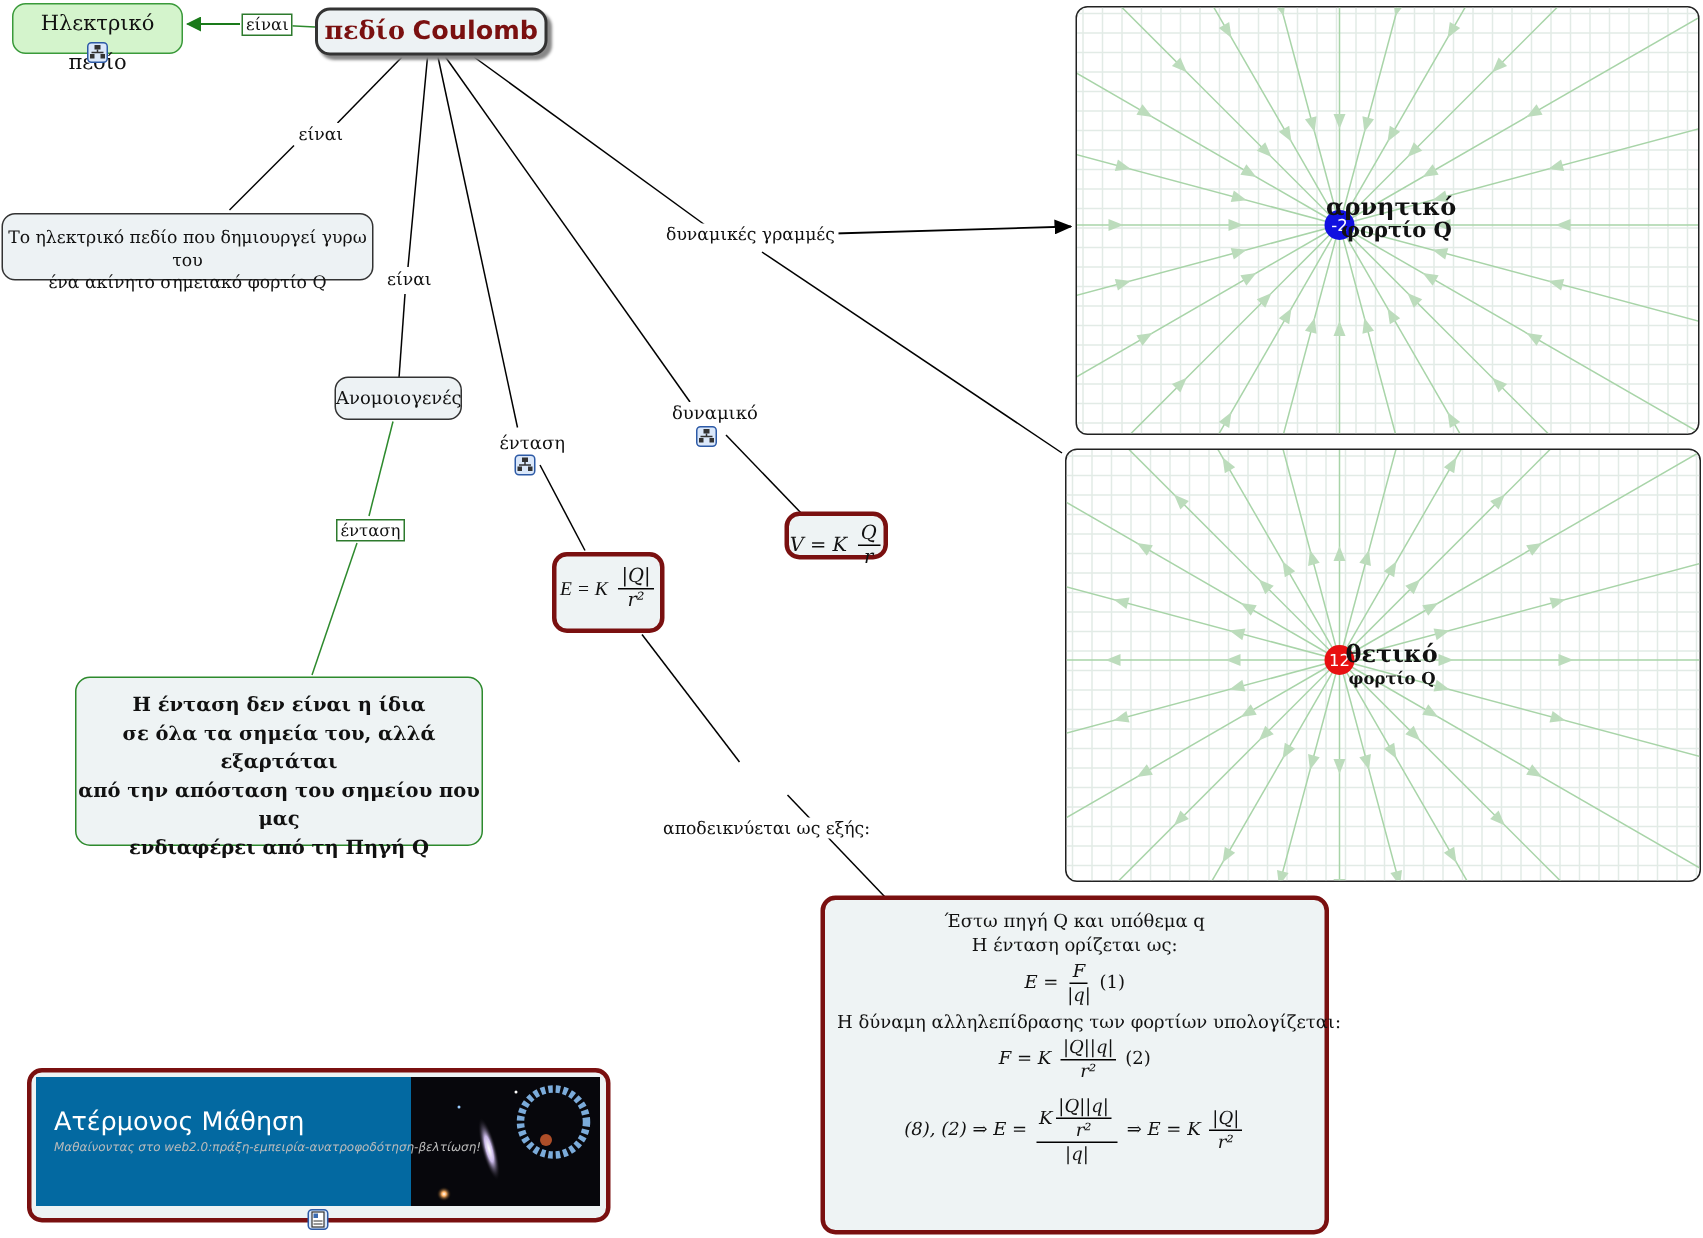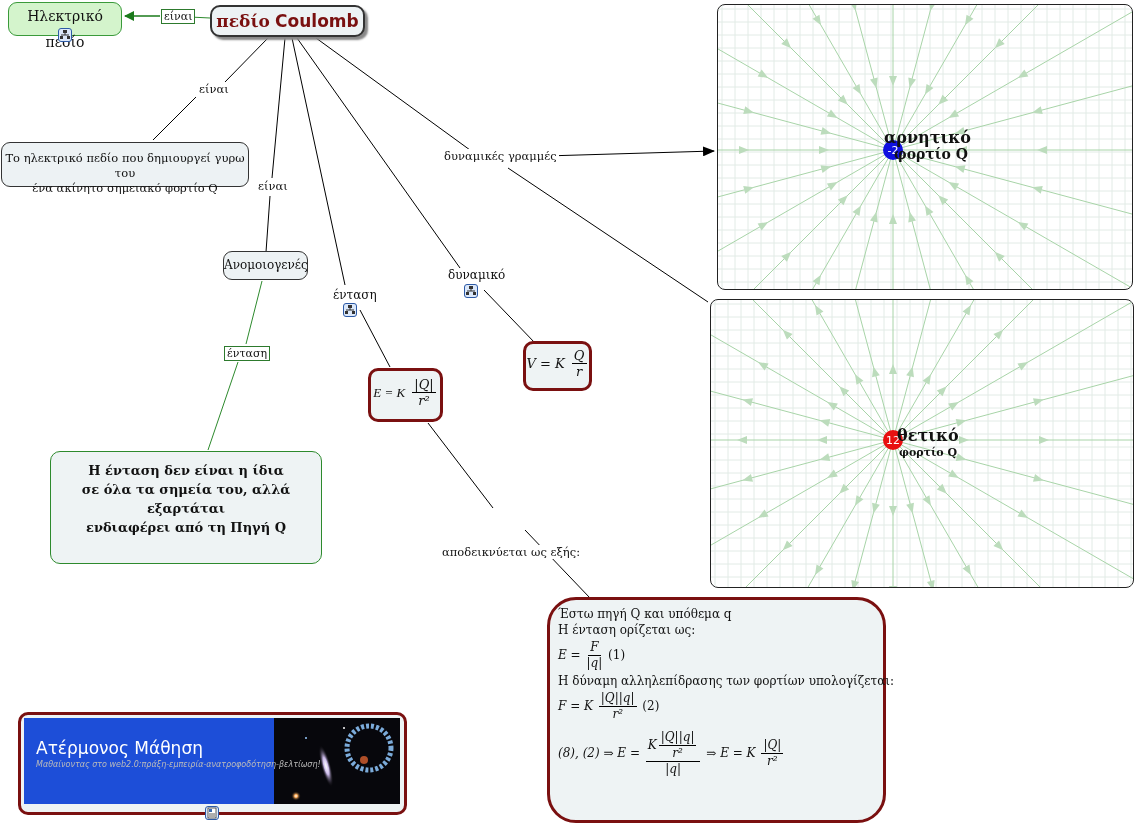--- a/index.html
+++ b/index.html
@@ -15,23 +15,23 @@
   .label-boxed{position:absolute;font-size:11px;white-space:nowrap;background:#fff;border:1px solid #2d7a2d;padding:0 2px;line-height:13px;}
   .icon-concept{position:absolute;width:14px;height:14px;border:1px solid #2d5aa6;border-radius:3px;background:#dbe8fa;box-sizing:border-box;}
   .icon-concept svg{display:block}
   .math{font-family:"DejaVu Serif","Liberation Serif",serif;font-style:italic;}
   .frac{display:inline-flex;flex-direction:column;align-items:center;vertical-align:middle;margin:0 2px;}
   .frac .num{border-bottom:1px solid #000;padding:0 2px;line-height:15px;}
   .frac .den{line-height:15px;}
   .up{font-style:normal;}
   .field{position:absolute;background:#fff;border:1.5px solid #222;border-radius:8px;overflow:hidden;}
   .field svg{position:absolute;left:0;top:0}
-  .proof{font-family:"DejaVu Serif","Liberation Serif",serif;font-size:12px;text-align:left;padding:4px 8px;line-height:1.0;border-radius:29px;}
+  .proof{font-family:"DejaVu Serif","Liberation Serif",serif;font-size:12px;text-align:center;padding:4px 8px;line-height:1.0;}
   .proof .row{margin:4px 0;white-space:nowrap;}
-  .banner{position:absolute;background:#1d4ed8;overflow:hidden;}
+  .banner{position:absolute;background:#0369a1;overflow:hidden;}
   .banner-title{position:absolute;left:12px;top:20px;color:#fff;font-family:"DejaVu Sans","Liberation Sans",sans-serif;font-size:17px;}
   .banner-sub{position:absolute;left:12px;top:42px;color:#bbb;font-family:"DejaVu Sans","Liberation Sans",sans-serif;font-size:8px;font-style:italic;white-space:nowrap;text-align:right;}
 </style>
 </head>
 <body>
 
 <svg id="links" viewBox="0 0 1135 825">
   <defs>
     <marker id="arrG" markerWidth="10" markerHeight="10" refX="9" refY="5" orient="auto" markerUnits="userSpaceOnUse">
       <path d="M0,0 L10,5 L0,10 z" fill="#1a7a1a"></path>
@@ -98,20 +98,21 @@
 
 <div class="node n-grey" style="left:223px;top:251px;width:85px;height:29px;">
   <div style="font-size:12px;line-height:26px;">Ανομοιογενές</div>
 </div>
 
 <div class="label-boxed" style="left:224px;top:346px;">ένταση</div>
 
 <div class="node n-greenbig" style="left:50px;top:451px;width:272px;height:113px;padding-top:9px;font-size:13px;font-weight:bold;line-height:19px;">
   <div>Η ένταση δεν είναι η ίδια</div>
   <div>σε όλα τα σημεία του, αλλά εξαρτάται</div>
+  <div>από την απόσταση του σημείου που μας</div>
   <div>ενδιαφέρει από τη Πηγή Q</div>
 </div>
 
 <div class="label" style="left:331px;top:288px;font-size:12px;">ένταση</div>
 <div class="icon-concept" style="left:343px;top:303px;">
   <svg width="12" height="12" viewBox="0 0 12 12">
       <rect x="4" y="1" width="4" height="3" fill="#333"></rect>
       <line x1="6" y1="4" x2="6" y2="6" stroke="#333"></line>
       <line x1="2" y1="6" x2="10" y2="6" stroke="#333"></line>
       <rect x="1" y="7" width="3" height="3" fill="#333"></rect>
@@ -131,21 +132,21 @@
 <div class="icon-concept" style="left:464px;top:284px;">
   <svg width="12" height="12" viewBox="0 0 12 12">
       <rect x="4" y="1" width="4" height="3" fill="#333"></rect>
       <line x1="6" y1="4" x2="6" y2="6" stroke="#333"></line>
       <line x1="2" y1="6" x2="10" y2="6" stroke="#333"></line>
       <rect x="1" y="7" width="3" height="3" fill="#333"></rect>
       <rect x="8" y="7" width="3" height="3" fill="#333"></rect>
     </svg>
 </div>
 
-<div class="node n-maroon" style="left:523px;top:341px;width:69px;height:50px;padding-top:4px;">
+<div class="node n-maroon" style="left:523px;top:341px;width:69px;height:32px;padding-top:4px;">
   <span class="math" style="font-size:13px;">V = K</span>
   <span class="frac math" style="font-size:13px;">
     <span class="num">Q</span>
     <span class="den">r</span>
   </span>
 </div>
 
 <div class="label" style="left:442px;top:149px;">δυναμικές γραμμές</div>
 
 <div class="label" style="left:440px;top:512px;margin-top:33px;">αποδεικνύεται ως εξής:</div>

